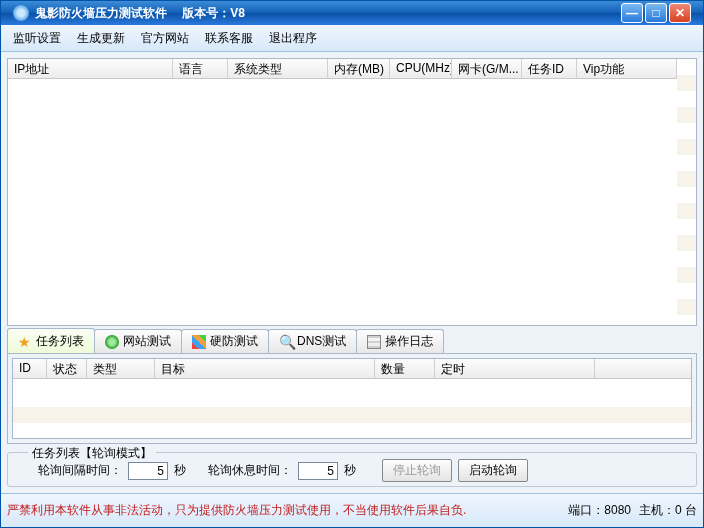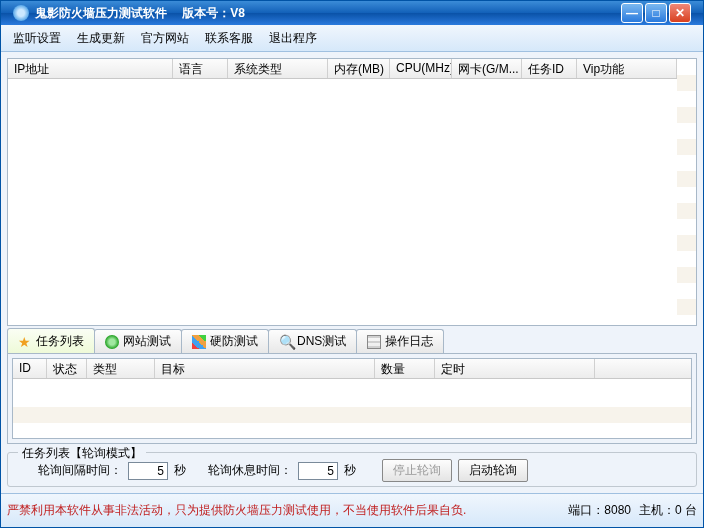--- a/index.html
+++ b/index.html
@@ -31,21 +31,21 @@
 .icon-dns { color: #5060e0; font-size: 14px; line-height: 14px; }
 .icon-bars { background: linear-gradient(to right, #f04040 33%, #40a0f0 33% 66%, #40d040 66%); }
 .icon-log { background: linear-gradient(to bottom, #d0d0d0 20%, transparent 20% 40%, #d0d0d0 40% 60%, transparent 60% 80%, #d0d0d0 80%); border: 1px solid #888; }
 .lower-panel { border: 1px solid #a8b8c8; border-top: none; background: #eef3fa; height: 90px; display: flex; }
 .lower-table { flex: 1; border: 1px solid #a8b8c8; margin: 4px; background: #fff; display: flex; flex-direction: column; gap: 12px; }
 .lower-body { flex: 1; background: repeating-linear-gradient(to bottom, #fff 0, #fff 16px, #f7f3eb 16px, #f7f3eb 32px); }
 .side-btns { width: 96px; padding: 6px 4px; display: grid; grid-template-columns: 1fr 1fr; gap: 4px; align-content: start; }
 .btn { border: 1px solid #888; background: linear-gradient(to bottom, #fdfdfd, #e4e4e4); padding: 2px 2px; text-align: center; border-radius: 2px; font-size: 12px; cursor: default; }
 .btn:disabled, .btn.disabled { color: #999; }
 .poll-group { border: 1px solid #c0c8d0; border-radius: 3px; padding: 6px 8px 4px; position: relative; margin-top: 4px; background: #eef3fa; }
-.poll-legend { position: absolute; top: -8px; left: 10px; background: #eef3fa; padding: 0 4px; }
+.poll-legend { position: absolute; top: -8px; left: 20px; background: #eef3fa; padding: 0 4px; }
 .poll-row { display: flex; align-items: center; gap: 6px; flex-wrap: nowrap; }
 .num-input { width: 40px; height: 18px; border: 1px solid #7a8a9a; background: #fff; text-align: right; padding: 0 3px; font-family: inherit; font-size: 12px; }
 .statusbar { height: 36px; background: linear-gradient(to bottom, #f0f6fd, #d6e8fa); border-top: 1px solid #a0c0e0; display: flex; align-items: center; padding: 0 6px; gap: 8px; }
 .status-spacer { flex: 1; }
 .red { color: #c02020; }
 </style>
 </head>
 <body>
 
 <div class="window">

